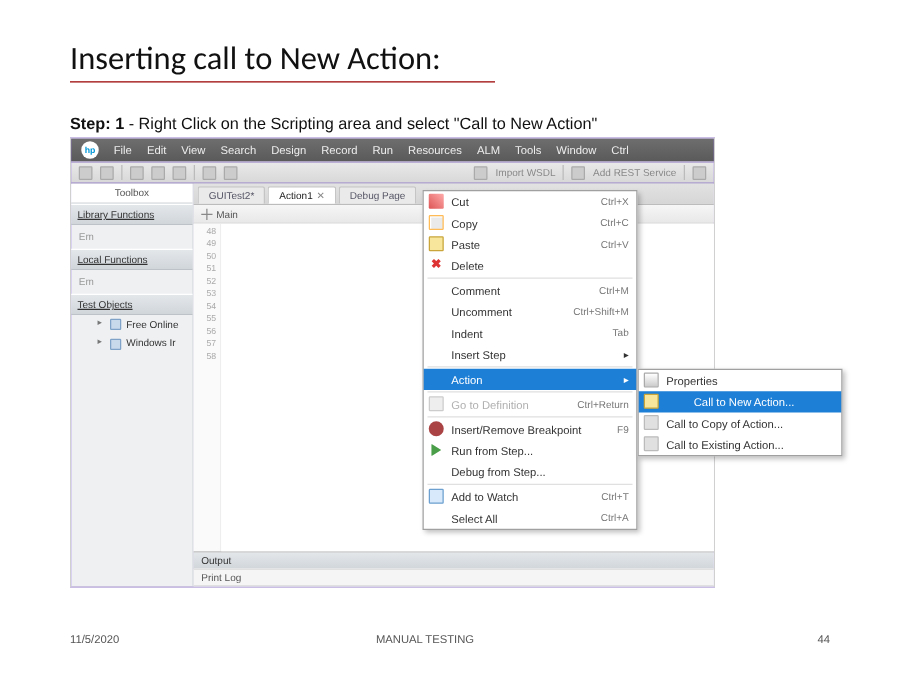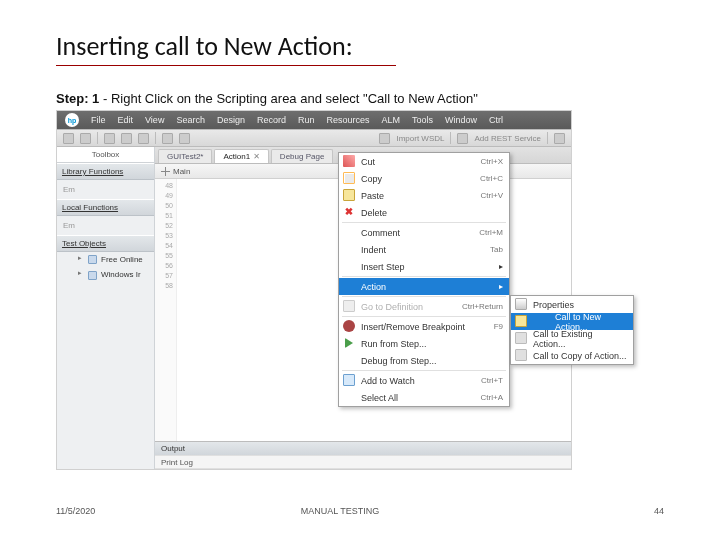--- a/index.html
+++ b/index.html
@@ -61,21 +61,21 @@
   .ctx .ic.copy { background:#eaeaea; border:1px solid #fb5; box-shadow:1px 1px 0 #fff inset; }
   .ctx .ic.paste { background:#f7e69b; border:1px solid #c9a53a; }
   .ctx .ic.del { color:#d33; font-weight:bold; font-size:10px; line-height:11px; text-align:center; }
   .ctx .ic.bp1 { background:#a44; border-radius:50%; }
   .ctx .ic.bp2 { background:#fff; border:2px solid #a44; border-radius:50%; }
   .ctx .ic.run { width:0; height:0; border-left:8px solid #4a9e4a; border-top:5px solid transparent; border-bottom:5px solid transparent; background:none; top:3px; left:6px; }
   .ctx .ic.watch { background:#d7e9fa; border:1px solid #6ca0d0; }
   .ctx .arrow { margin-left:auto; font-size:8px; }
 
   
-  .sub { position:absolute; top:295px; left:510px; width:124px; background:#fff; border:1px solid #a0a0a0; box-shadow:2px 2px 4px rgba(0,0,0,.25); font-size:9px; z-index:6; }
+  .sub { position:absolute; top:295px; left:510px; width:164px; background:#fff; border:1px solid #a0a0a0; box-shadow:2px 2px 4px rgba(0,0,0,.25); font-size:9px; z-index:6; }
   .sub .row { display:flex; align-items:center; height:17px; padding:0 6px 0 22px; position:relative; color:#333; }
   .sub .row.sel { background:#1e7fd6; color:#fff;padding-left:44px; }
   .sub .ic { width:12px; height:12px; position:absolute; left:4px; top:2px; border-radius:1px; }
   .sub .ic.prop { background:linear-gradient(#fff,#ccc); border:1px solid #aaa; }
   .sub .ic.call { background:#f7e69b; border:1px solid #c9a53a; }
   .sub .ic.callg { background:#e0e0e0; border:1px solid #bbb; }
 
   
   .footer-date { position:absolute; bottom:24px; left:56px; font-size:9px; color:#555; }
   .footer-mid { position:absolute; bottom:24px; left:0; width:680px; text-align:center; font-size:9px; color:#555; }
@@ -191,20 +191,24 @@
   <div class="row">
       <span class="ic del">✖</span>
       <span>Delete</span>
     </div>
   <div class="div"></div>
   <div class="row">
       <span>Comment</span>
       <span class="short">Ctrl+M</span>
     </div>
   <div class="row">
+      <span>Uncomment</span>
+      <span class="short">Ctrl+Shift+M</span>
+    </div>
+  <div class="row">
       <span>Indent</span>
       <span class="short">Tab</span>
     </div>
   <div class="row">
       <span>Insert Step</span>
       <span class="arrow">▸</span>
     </div>
   <div class="div"></div>
   <div class="row sel">
       <span>Action</span>
@@ -245,23 +249,23 @@
   <div class="row">
       <span class="ic prop"></span>
       <span>Properties</span>
     </div>
   <div class="row sel">
       <span class="ic call"></span>
       <span>Call to New Action...</span>
     </div>
   <div class="row">
       <span class="ic callg"></span>
+      <span>Call to Copy of Action...</span>
+    </div>
+  <div class="row">
+      <span class="ic callg"></span>
       <span>Call to Existing Action...</span>
-    </div>
-  <div class="row">
-      <span class="ic callg"></span>
-      <span>Call to Copy of Action...</span>
     </div>
 </div>
 
 <div class="footer-date">11/5/2020</div>
 <div class="footer-mid">MANUAL TESTING</div>
 <div class="footer-num">44</div>
 
 </body></html>

